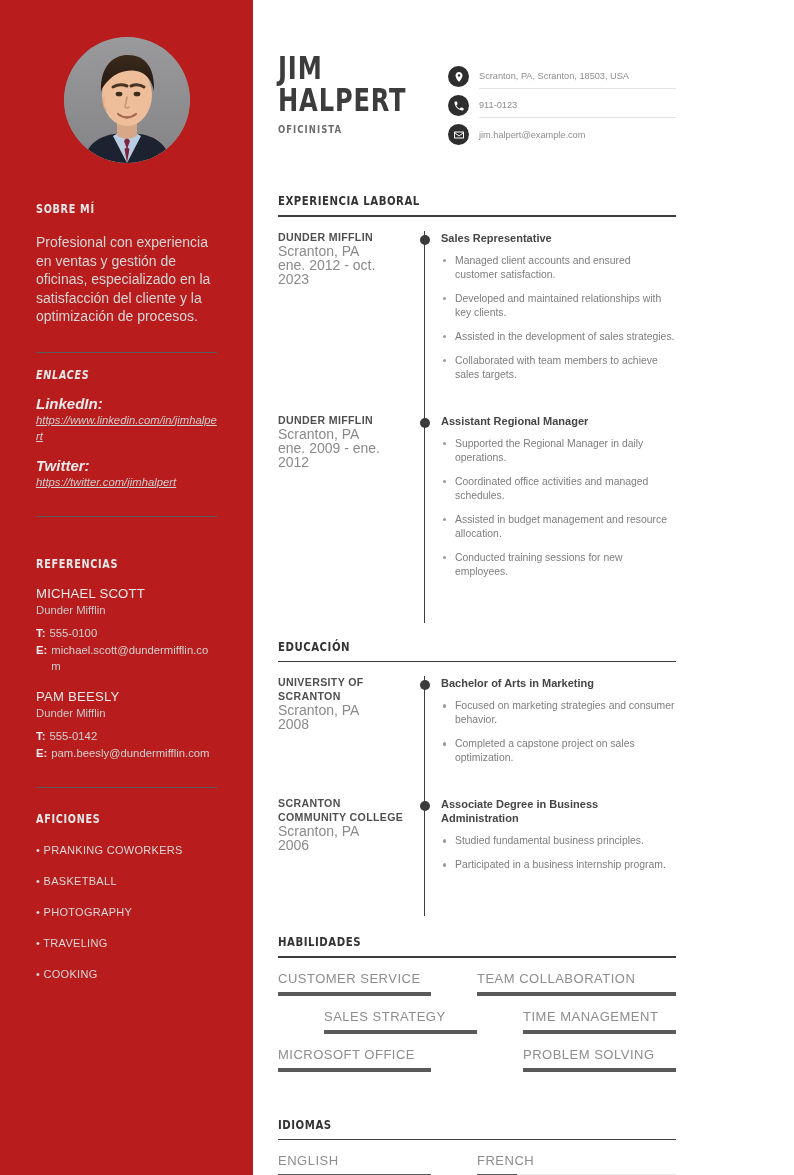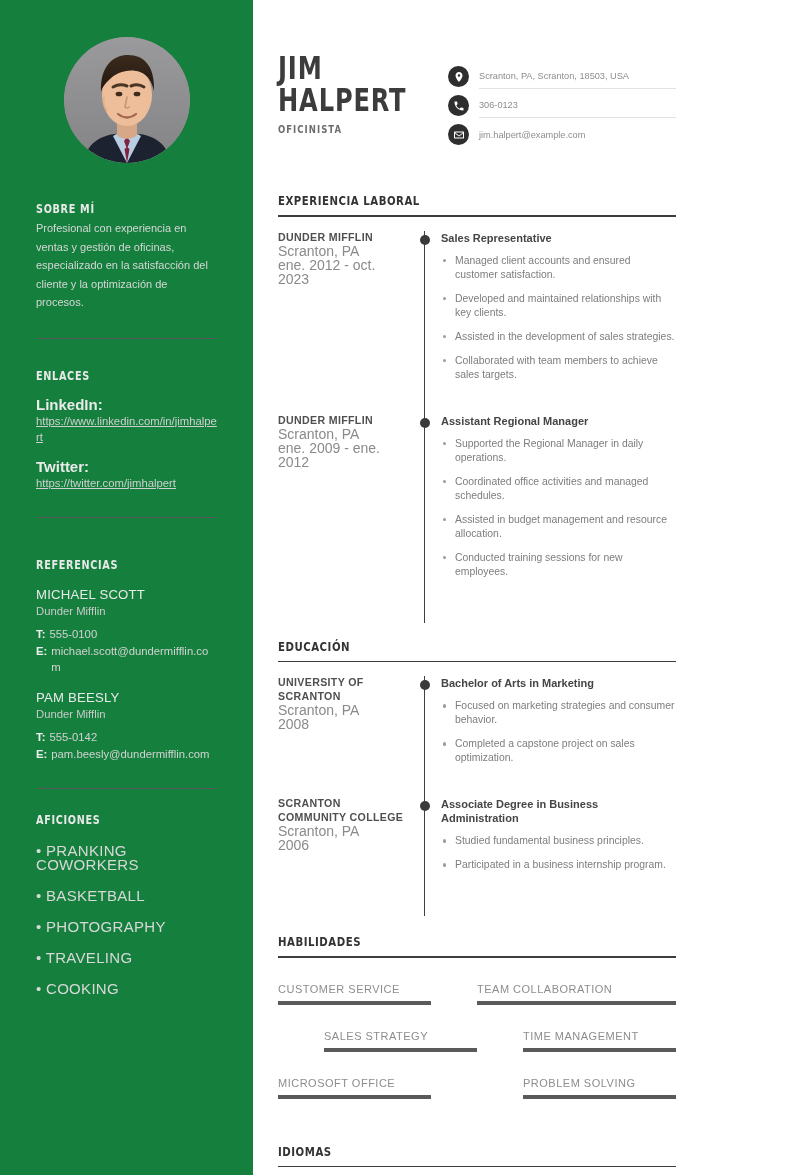--- a/index.html
+++ b/index.html
@@ -9,57 +9,57 @@
     font-family:"Liberation Sans", sans-serif;
     color:#4a4a4a;
     position:relative;
     overflow:hidden;
   }
 
   
   .sidebar{
     position:absolute; left:0; top:0;
     width:253px; height:1175px;
-    background:#15803d;
+    background:#b91c1c;
     padding:0 36px;
   }
   .photo-wrap{ padding-top:37px; display:flex; justify-content:center; }
   .photo{
     width:126px; height:126px; border-radius:50%;
     overflow:hidden; position:relative;
     background:#8e8e90;
   }
   .photo svg{ display:block; width:126px; height:126px; }
 
   .side-h{
     font-family:"DejaVu Sans Condensed","Liberation Sans Narrow","Liberation Sans",sans-serif;
     font-weight:bold; font-size:12.5px; letter-spacing:.8px;
     color:#e9e9e9; text-transform:uppercase;
     transform:scaleX(.86); transform-origin:left center;
   }
   .sb-block{ margin-top:0; }
   .sb-sep{ height:1px; background:#595959; margin:26px 0 0 0; }
 
   .about-txt{
-    color:#d6d6d6; font-size:11px; line-height:18.5px;
-    margin-top:3px;
+    color:#d6d6d6; font-size:14px; line-height:18.5px;
+    margin-top:17px;
   }
 
   .lnk-label{ color:#eaeaea; font-size:15px; font-weight:bold; margin-top:14px; line-height:16px;}
   .lnk-url{ color:#cfcfcf; font-size:11.3px; line-height:16px; text-decoration:underline; word-break:break-all; display:block;}
 
   .ref-name{ color:#e8e8e8; font-size:13.2px; letter-spacing:.2px; margin-top:14px; line-height:17px;}
   .ref-co{ color:#c9c9c9; font-size:11.3px; line-height:17px; }
   .ref-line{ color:#d2d2d2; font-size:11.3px; line-height:16px; display:flex; margin-top:1px;}
   .ref-line .k{ font-weight:bold; color:#eeeeee; margin-right:4px; }
   .ref-line .v{ word-break:break-all; }
   .ref-blk{ margin-bottom:2px; }
   .ref-contact{ margin-top:6px; }
 
-  .hob{ color:#d8d8d8; font-size:15px; letter-spacing:.3px; margin-top:17px; line-height:14px;}
+  .hob{ color:#d8d8d8; font-size:11px; letter-spacing:.3px; margin-top:17px; line-height:14px;}
 
   
   .main{
     position:absolute; left:253px; top:0;
     width:448px; height:1175px;
     padding:0 25px 0 25px;
     background:#fff;
   }
   .head{ display:flex; padding-top:52px; }
   .name{
@@ -122,21 +122,21 @@
   .tl-ul li:before{
     content:""; position:absolute; left:2px; top:5px;
     width:3.4px; height:3.4px; border-radius:50%; background:#9b9b9b;
   }
   .tl-row.last .tl-axis:before{ bottom:-12px; }
 
   
   .bars{ display:flex; flex-wrap:wrap; margin-top:13px; }
   .bar-item{ width:50%; padding-right:46px; margin-bottom:13px; }
   .bar-item:nth-child(2n){ padding-right:0; padding-left:0; }
-  .bar-lbl{ font-size:11px; color:#8d8d8d; letter-spacing:.5px; text-transform:uppercase;margin-top:12px; }
+  .bar-lbl{ font-size:13px; color:#8d8d8d; letter-spacing:.5px; text-transform:uppercase; }
   .bar-track{ height:4px; background:#e7e7e7; margin-top:6px; width:100%; }
   .bar-fill{ height:4px; background:#5a5a5a; }
 
   .bars.cols{ }
   .bars.cols .bar-item{ width:50%; }
   .bars.cols .bar-item.right{ padding-right:0; padding-left:46px;}
 </style>
 </head>
 <body>
 
@@ -190,21 +190,21 @@
     </div>
   </div>
 
   <div class="sb-block" style="margin-top:38px;">
     <div class="side-h">SOBRE MÍ</div>
     <div class="about-txt">Profesional con experiencia en ventas y gestión de oficinas, especializado en la satisfacción del cliente y la optimización de procesos.</div>
   </div>
 
   <div class="sb-sep"></div>
 
-  <div class="sb-block" style="margin-top:29px;">
+  <div class="sb-block" style="margin-top:14px;font-style:italic;">
     <div class="side-h">ENLACES</div>
     <div>
       <div class="lnk-label">LinkedIn:</div>
       <a class="lnk-url" href="#">https://www.linkedin.com/in/jimhalpert</a>
     </div>
     <div>
       <div class="lnk-label">Twitter:</div>
       <a class="lnk-url" href="#">https://twitter.com/jimhalpert</a>
     </div>
   </div>
@@ -275,21 +275,21 @@
             </svg>
         </span>
         <span class="c-txt">Scranton, PA, Scranton, 18503, USA</span>
       </div>
       <div class="c-row">
         <span class="c-ico">
           <svg viewBox="0 0 24 24">
               <path d="M6.6 10.8a15.1 15.1 0 0 0 6.6 6.6l2.2-2.2c.3-.3.7-.4 1-.2 1.2.4 2.4.6 3.6.6.6 0 1 .5 1 1V20c0 .6-.4 1-1 1C10.6 21 3 13.4 3 4c0-.6.5-1 1-1h3.5c.6 0 1 .4 1 1 0 1.3.2 2.5.6 3.6.1.4 0 .8-.2 1l-2.3 2.2z"></path>
             </svg>
         </span>
-        <span class="c-txt">306-0123</span>
+        <span class="c-txt">911-0123</span>
       </div>
       <div class="c-row">
         <span class="c-ico">
           <svg viewBox="0 0 24 24">
               <path d="M3 5h18c.6 0 1 .4 1 1v12c0 .6-.4 1-1 1H3c-.6 0-1-.4-1-1V6c0-.6.4-1 1-1zm9 8.2L20 7H4l8 6.2zM4 9v8h16V9l-8 6-8-6z"></path>
             </svg>
         </span>
         <span class="c-txt">jim.halpert@example.com</span>
       </div>
     </div>

